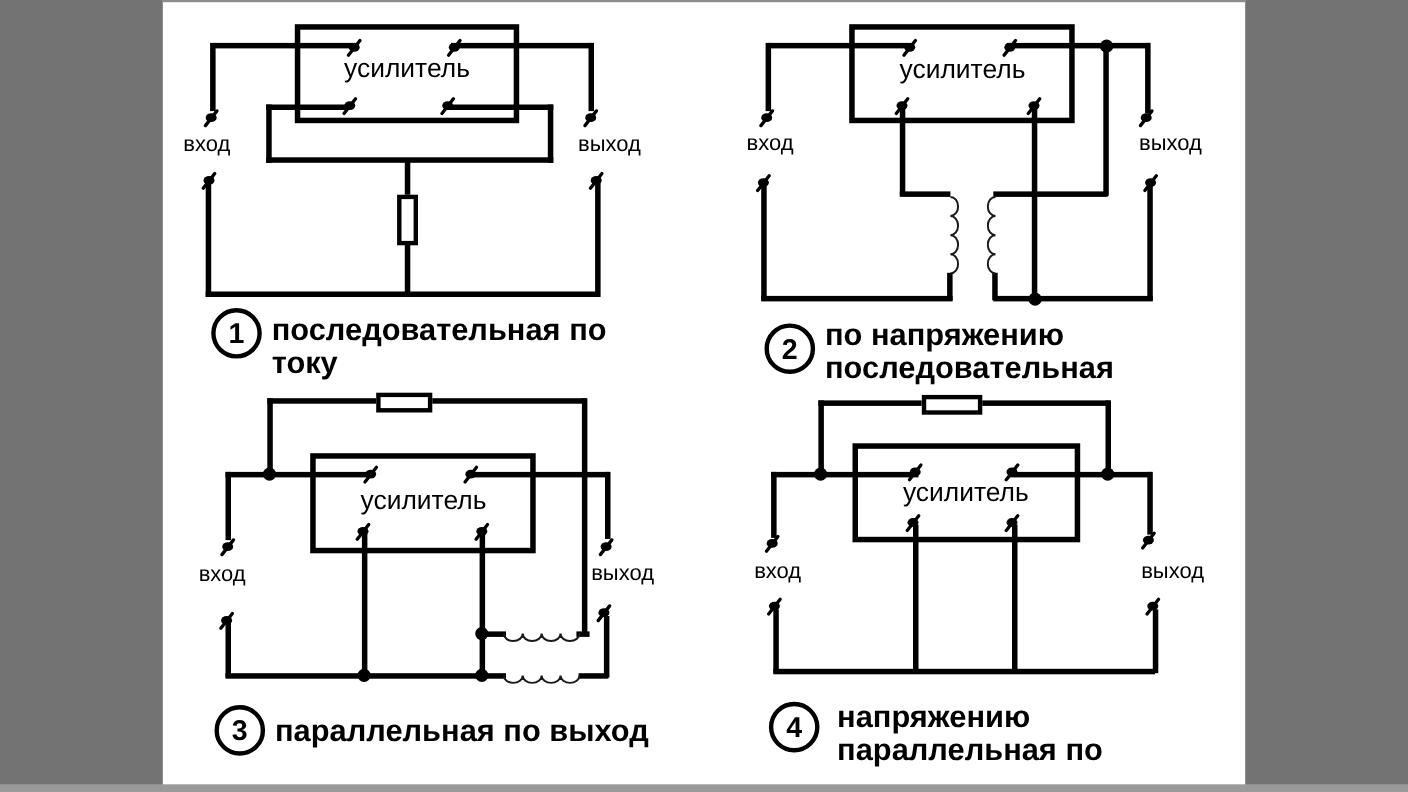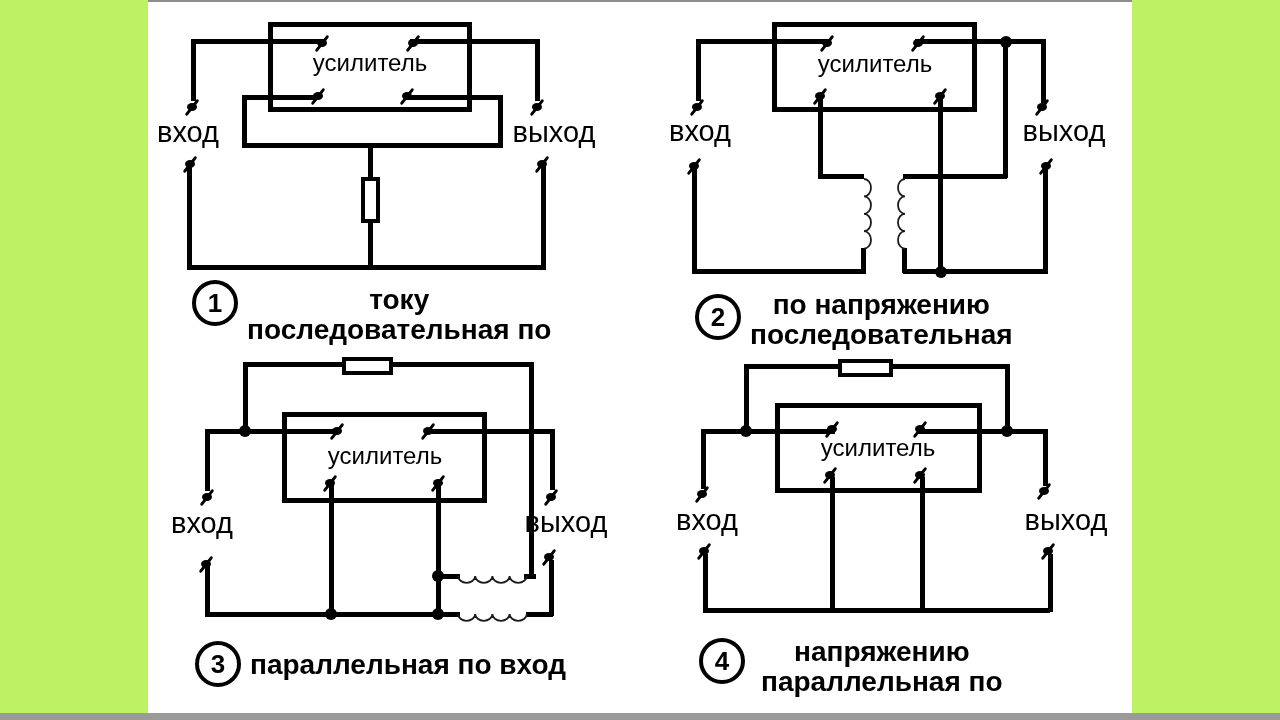--- a/index.html
+++ b/index.html
@@ -1,28 +1,28 @@
 <!DOCTYPE html>
 <html><head>
 <meta charset="utf-8">
 <style>
   html,body{margin:0;padding:0;background:#000;}
-  .stage{position:relative;width:1280px;height:720px;background:#bef264;overflow:hidden;
-         font-family:"Liberation Sans","DejaVu Sans",sans-serif;text-align:center;}
+  .stage{position:relative;width:1280px;height:720px;background:#737373;overflow:hidden;
+         font-family:"Liberation Sans","DejaVu Sans",sans-serif;}
   .panel{position:absolute;left:148px;top:0;width:984px;height:714px;background:#fff;}
   .layer{position:absolute;left:0;top:0;width:1280px;height:720px;}
   .w{position:absolute;background:#000;}
   .box{position:absolute;border:5px solid #000;box-sizing:border-box;background:transparent;}
   .fbbox{position:absolute;border:5px solid #000;border-top:none;box-sizing:border-box;}
   .res{position:absolute;border:4px solid #000;box-sizing:border-box;background:#fff;}
   .t{position:absolute;width:22px;height:22px;margin:-11px 0 0 -11px;}
   .t::before{content:"";position:absolute;left:6px;top:7px;width:10px;height:8px;background:#000;border-radius:50%;}
   .t::after{content:"";position:absolute;left:1px;top:9.5px;width:20px;height:3px;background:#000;border-radius:2px;transform:rotate(-52deg);}
   .d{position:absolute;width:12px;height:12px;margin:-6px 0 0 -6px;border-radius:50%;background:#000;}
-  .lbl{position:absolute;transform:translate(-50%,-50%);font-size:29px;color:#000;white-space:nowrap;}
+  .lbl{position:absolute;transform:translate(-50%,-50%);font-size:20px;color:#000;white-space:nowrap;}
   .amp{font-size:24px;}
   .cap{position:absolute;font-weight:bold;font-size:28px;line-height:30px;color:#000;white-space:nowrap;}
   .num{position:absolute;width:46px;height:46px;margin:-23px 0 0 -23px;border:4px solid #000;border-radius:50%;
        box-sizing:border-box;display:flex;align-items:center;justify-content:center;
        font-size:26px;font-weight:bold;color:#000;}
   .coil{position:absolute;}
   .topline{position:absolute;left:148px;top:0;width:984px;height:2px;background:#8d8d8d;}
   .botstrip{position:absolute;left:0;top:713px;width:1280px;height:7px;background:#9a9a9a;}
 </style>
 </head>
@@ -59,22 +59,22 @@
     <s class="t" style="left:318px;top:96px;"></s>
     <s class="t" style="left:407px;top:96px;"></s>
     <s class="t" style="left:192px;top:107px;"></s>
     <s class="t" style="left:190px;top:164px;"></s>
     <s class="t" style="left:537px;top:107px;"></s>
     <s class="t" style="left:542px;top:164px;"></s>
     <div class="lbl" style="left:188px;top:132px;">вход</div>
     <div class="lbl" style="left:554px;top:132px;">выход</div>
     <div class="num" style="left:215px;top:303px;">1</div>
     <div class="cap" style="left:247px;top:285px;">
+      <div>последовательная по</div>
       <div>току</div>
-      <div>последовательная по</div>
     </div>
   </div>
 
   <div class="layer">
     <div class="box" style="left:772px;top:22px;width:205px;height:90px;"></div>
     <div class="lbl amp" style="left:875px;top:64px;">усилитель</div>
 
     <i class="w" style="left:698px;top:39px;width:132px;height:5px;"></i>
     <i class="w" style="left:696px;top:39px;width:5px;height:62px;"></i>
     <i class="w" style="left:692px;top:168px;width:5px;height:105px;"></i>
@@ -162,21 +162,21 @@
     <s class="t" style="left:330px;top:483px;"></s>
     <s class="t" style="left:438px;top:483px;"></s>
     <s class="t" style="left:207px;top:497px;"></s>
     <s class="t" style="left:206px;top:564px;"></s>
     <s class="t" style="left:551px;top:497px;"></s>
     <s class="t" style="left:549px;top:557px;"></s>
     <div class="lbl" style="left:202px;top:523px;">вход</div>
     <div class="lbl" style="left:566px;top:522px;">выход</div>
     <div class="num" style="left:218px;top:664px;">3</div>
     <div class="cap" style="left:250px;top:650px;">
-      <div>параллельная по вход</div>
+      <div>параллельная по выход</div>
       <div></div>
     </div>
   </div>
 
   <div class="layer">
     <div class="box" style="left:775px;top:403px;width:207px;height:90px;"></div>
     <div class="lbl amp" style="left:878px;top:448px;">усилитель</div>
 
     <i class="w" style="left:744px;top:364px;width:94px;height:5px;"></i>
     <div class="res" style="left:838px;top:359px;width:55px;height:18px;"></div>

